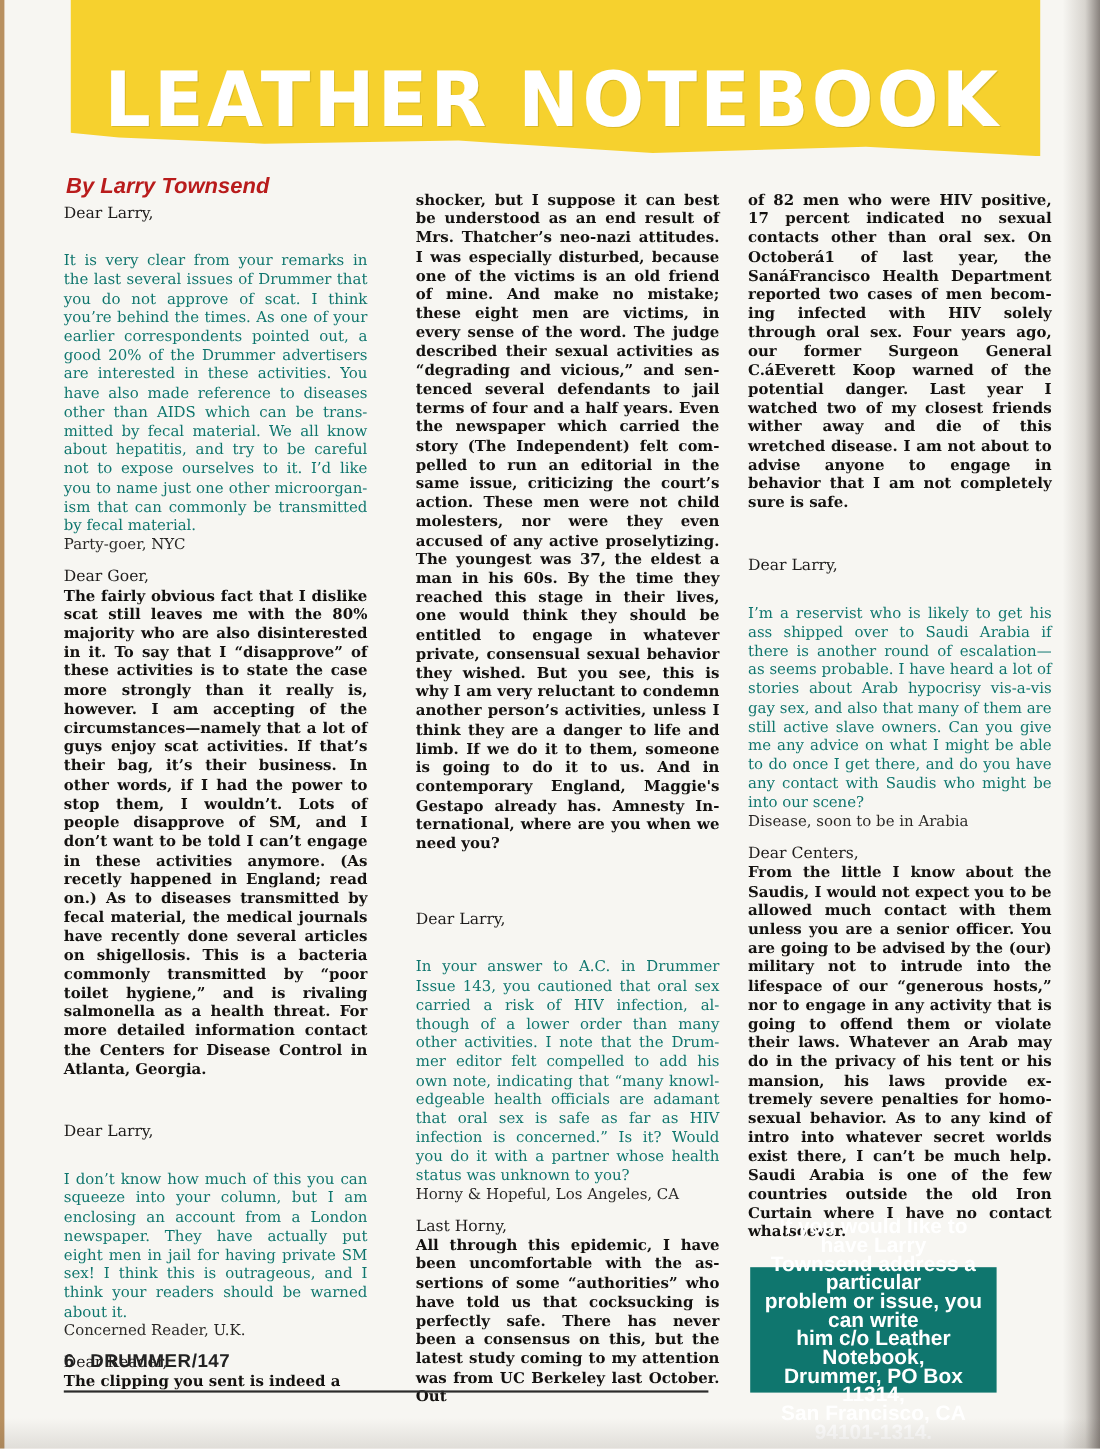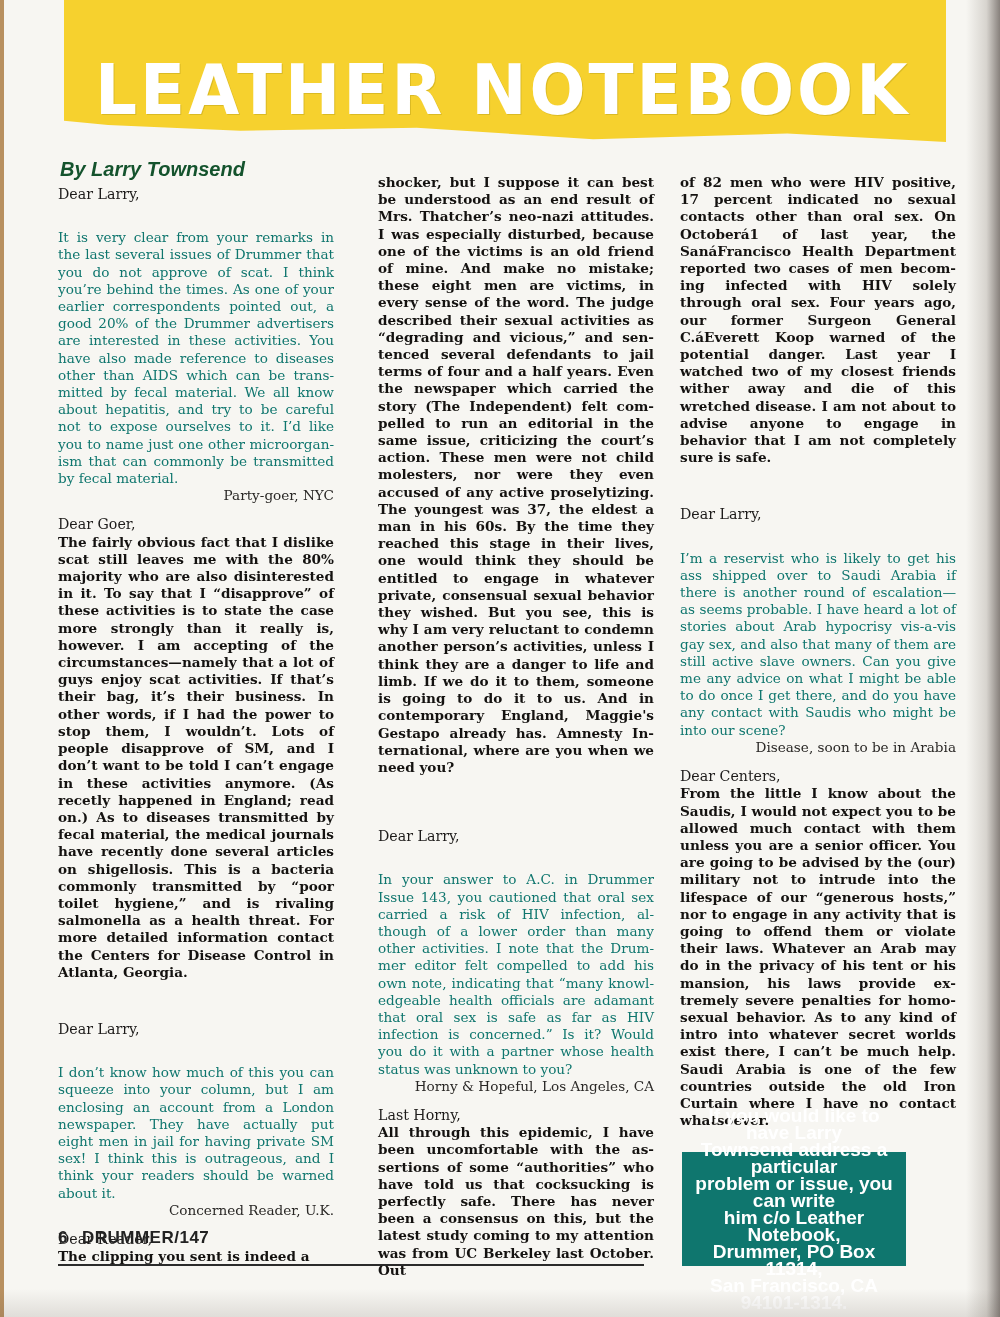--- a/index.html
+++ b/index.html
@@ -31,34 +31,34 @@
     position: absolute; left: 95px; top: 58px; width: 860px;
     font-family: "DejaVu Sans", "Liberation Sans", sans-serif;
     font-weight: bold; font-size: 66px; letter-spacing: 3px;
     color: #ffffff; line-height: 1;
     transform: scaleY(1.05);
     text-shadow: 1px 1px 0 rgba(200,170,30,0.6);
   }
   .byline {
     position: absolute; left: 60px; top: 158px;
     font-family: "Liberation Sans", "DejaVu Sans", sans-serif;
-    font-weight: bold; font-style: italic; font-size: 20px; color: #14532d;
+    font-weight: bold; font-style: italic; font-size: 20px; color: #b91c1c;
   }
   .col {
     position: absolute; width: 276px;
     font-size: 13.6px; line-height: 17.2px; text-align: justify;
     hyphens: manual;
   }
   .col1 { left: 58px; top: 186px; }
   .col2 { left: 378px; top: 174px; }
   .col3 { left: 680px; top: 174px; }
   .salutation { font-weight: normal; font-size: 14.2px; display: block; }
   .letter { display: block; font-weight: normal; color: #0f766e; }
   .answer { display: block; font-weight: bold; color: #141210; }
-  .signature { display: block; text-align: right; color: #2a2826; }
+  .signature { display: block; color: #2a2826; }
   .gap-s { height: 12px; }
   .gap-m { height: 26px; }
   .gap-l { height: 40px; }
   .rule {
     position: absolute; left: 58px; top: 1264px; width: 586px; height: 2px;
     background: #2b2b2b;
   }
   .folio {
     position: absolute; left: 58px; top: 1228px;
     font-family: "Liberation Sans", "DejaVu Sans", sans-serif;

